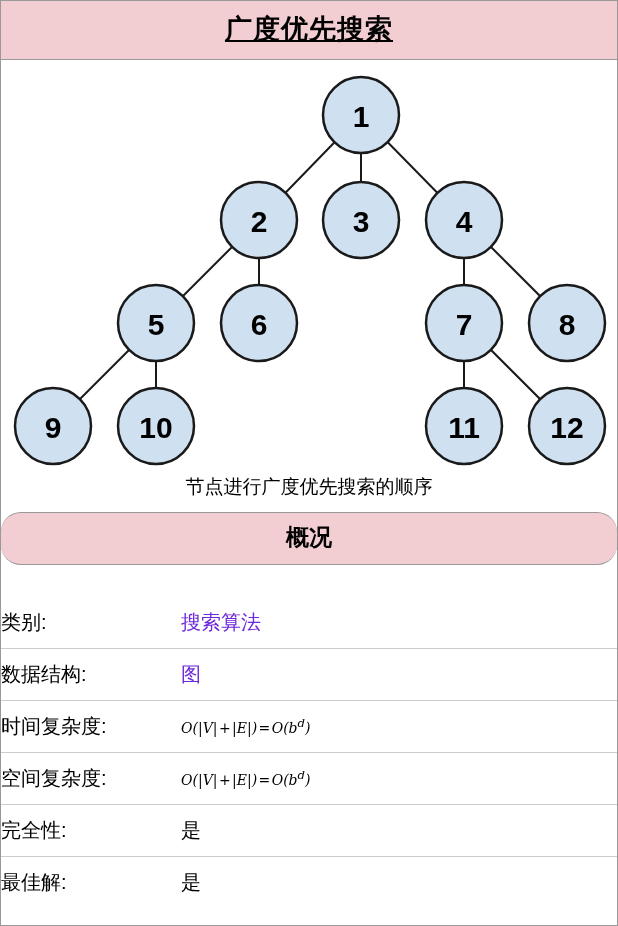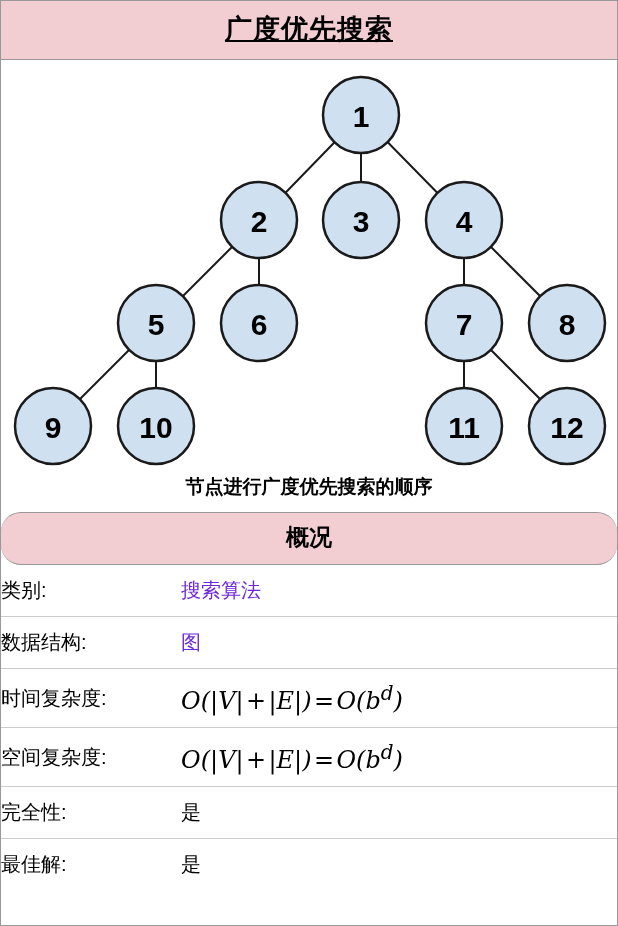--- a/index.html
+++ b/index.html
@@ -45,26 +45,26 @@
   .figure-area svg {
     display: block;
     margin: 0 auto;
   }
   .caption {
     text-align: center;
     font-size: 19px;
     color: #000000;
     padding-bottom: 20px;
     margin-top: -6px;
-    font-weight: bold;
   }
   table.facts {
     width: 100%;
     border-collapse: collapse;
     font-size: 20px;
+    margin-top: 32px;
   }
   table.facts tr td {
     padding: 12px 0 12px 0;
     vertical-align: middle;
     border-bottom: 1px solid #cccccc;
   }
   table.facts tr:last-child td {
     border-bottom: none;
   }
   td.label {
@@ -75,21 +75,21 @@
   }
   td.value {
     color: #000000;
     padding-right: 10px;
   }
   .link {
     color: #6d28d9;
   }
   .math {
     font-family: "DejaVu Serif", serif;
-    font-size: 24px;
+    font-size: 14px;
     font-style: italic;
   }
   .math .up {
     font-style: normal;
   }
   .node-circle {
     fill: #cfe0f0;
     stroke: #1a1a1a;
     stroke-width: 2.5;
   }

